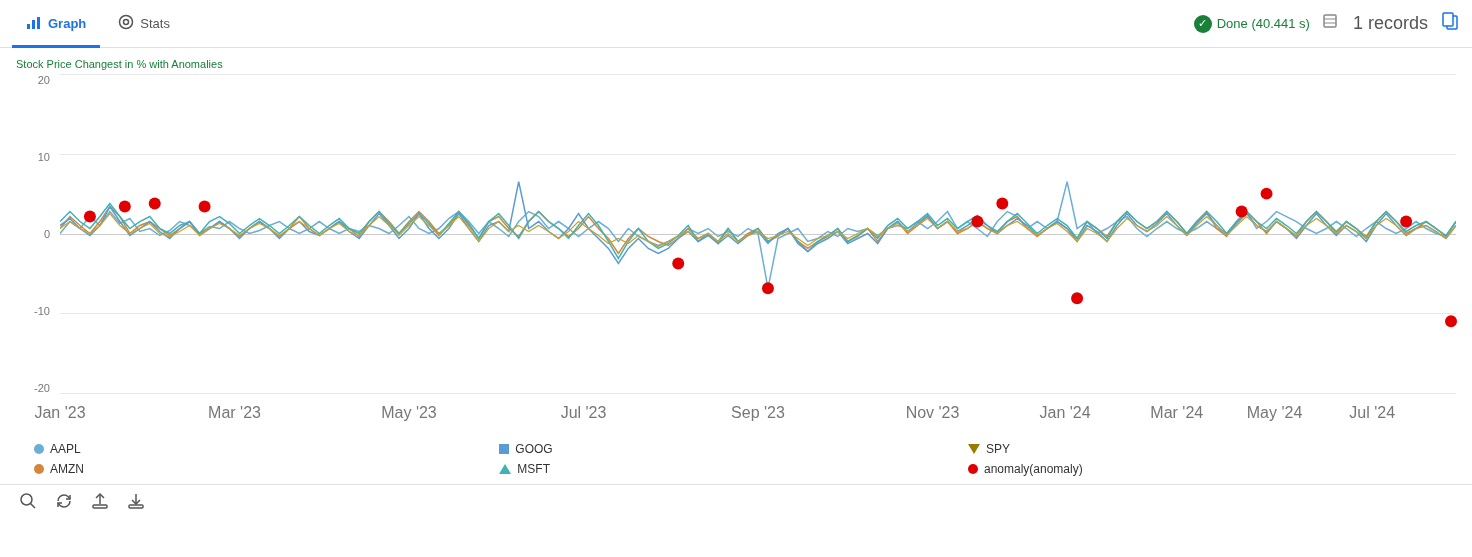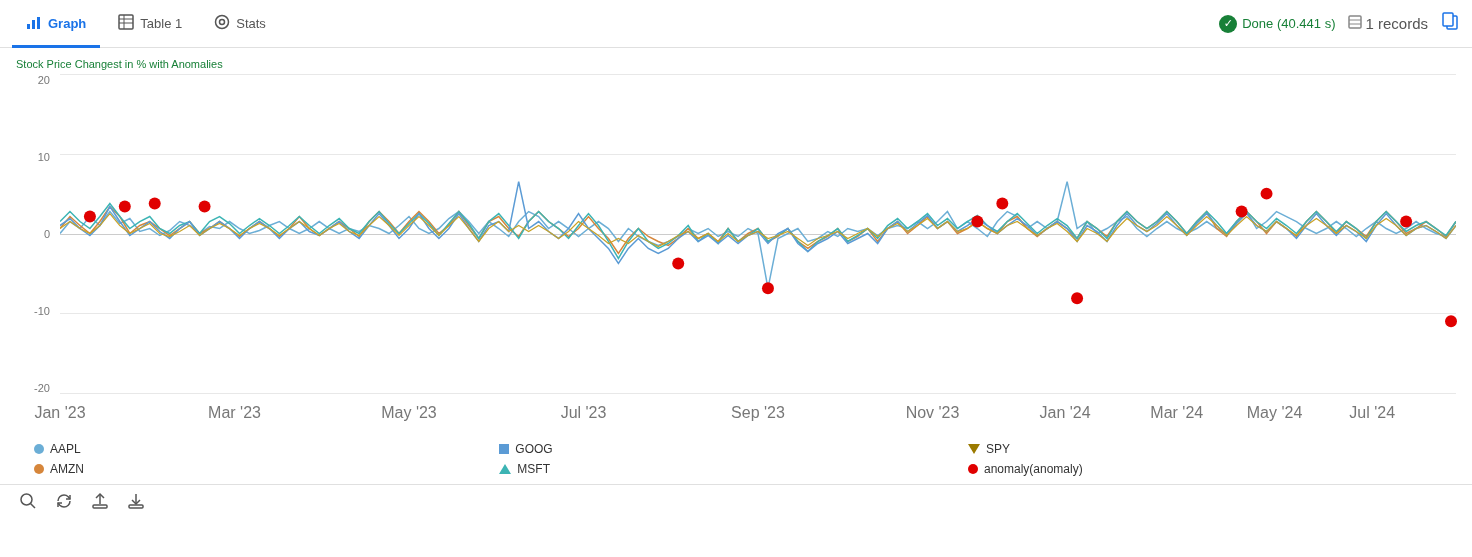--- a/index.html
+++ b/index.html
@@ -59,23 +59,23 @@
       background: #188038;
       color: white;
       display: flex;
       align-items: center;
       justify-content: center;
       font-size: 11px;
     }
     .records-badge {
       display: flex;
       align-items: center;
-      gap: 2px;
+      gap: 15px;
       color: #555;
-      font-size: 15px;
+      font-size: 18px;
     }
     .records-icon {
       color: #888;
     }
     .copy-icon {
       color: #1a73e8;
       font-size: 18px;
       cursor: pointer;
     }
 
@@ -220,31 +220,20 @@
             <rect x="1" y="10" width="3" height="5" fill="#1a73e8"></rect>
             <rect x="6" y="6" width="3" height="9" fill="#1a73e8"></rect>
             <rect x="11" y="3" width="3" height="12" fill="#1a73e8"></rect>
           </svg>
       </span>
       <span>Graph</span>
     </div>
     <div class="tab">
       <span class="tab-icon">
         <svg width="16" height="16" viewBox="0 0 16 16" fill="none">
-            <rect x="1" y="1" width="14" height="14" rx="1" stroke="#555" stroke-width="1.5" fill="none"></rect>
-            <line x1="1" y1="5" x2="15" y2="5" stroke="#555" stroke-width="1"></line>
-            <line x1="1" y1="9" x2="15" y2="9" stroke="#555" stroke-width="1"></line>
-            <line x1="6" y1="1" x2="6" y2="15" stroke="#555" stroke-width="1"></line>
-          </svg>
-      </span>
-      <span>Table 1</span>
-    </div>
-    <div class="tab">
-      <span class="tab-icon">
-        <svg width="16" height="16" viewBox="0 0 16 16" fill="none">
             <circle cx="8" cy="8" r="6.5" stroke="#555" stroke-width="1.5" fill="none"></circle>
             <circle cx="8" cy="8" r="2.5" stroke="#555" stroke-width="1.5" fill="none"></circle>
           </svg>
       </span>
       <span>Stats</span>
     </div>
   </div>
   <div class="top-right">
     <div class="done-badge">
       <div class="done-check">✓</div>

